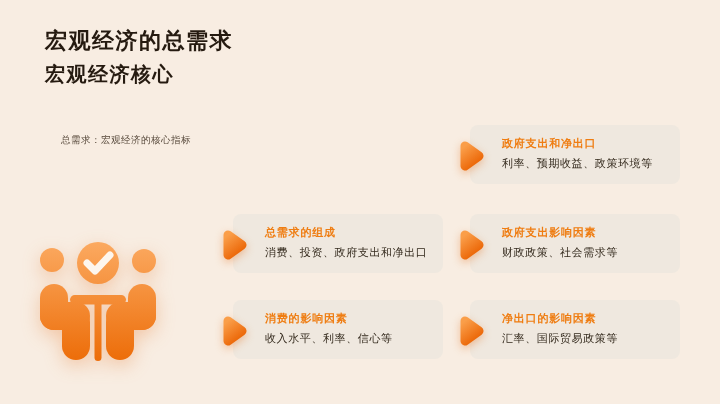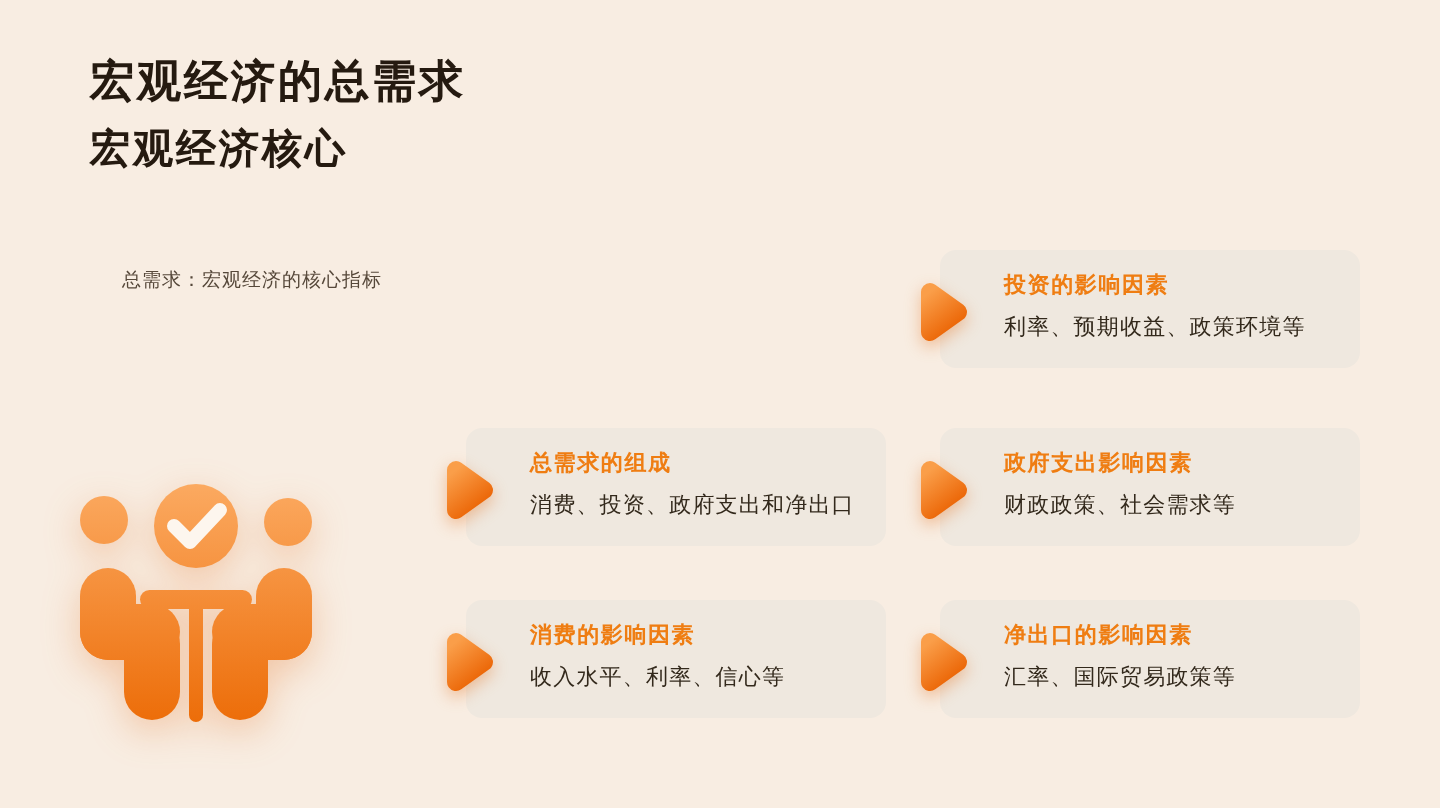--- a/index.html
+++ b/index.html
@@ -97,21 +97,21 @@
 
       <circle cx="73" cy="30" r="21"></circle>
     </g>
     <path d="M62 30 L70 38 L85 22" fill="none" stroke="#FDF6EE" stroke-width="7" stroke-linecap="round" stroke-linejoin="round"></path>
   </svg>
 
   <div class="card c0">
     <svg class="arrow" width="30" height="38" viewBox="0 0 30 38">
       <path d="M8 9 L22 19 L8 29 Z" fill="url(#arrowGrad)" stroke="url(#arrowGrad)" stroke-width="9" stroke-linejoin="round"></path>
     </svg>
-    <div class="card-title">投资的影响因素</div>
+    <div class="card-title">政府支出和净出口</div>
     <div class="card-desc">利率、预期收益、政策环境等</div>
   </div>
 
   <div class="card c1">
     <svg class="arrow" width="30" height="38" viewBox="0 0 30 38">
       <path d="M8 9 L22 19 L8 29 Z" fill="url(#arrowGrad)" stroke="url(#arrowGrad)" stroke-width="9" stroke-linejoin="round"></path>
     </svg>
     <div class="card-title">总需求的组成</div>
     <div class="card-desc">消费、投资、政府支出和净出口</div>
   </div>

